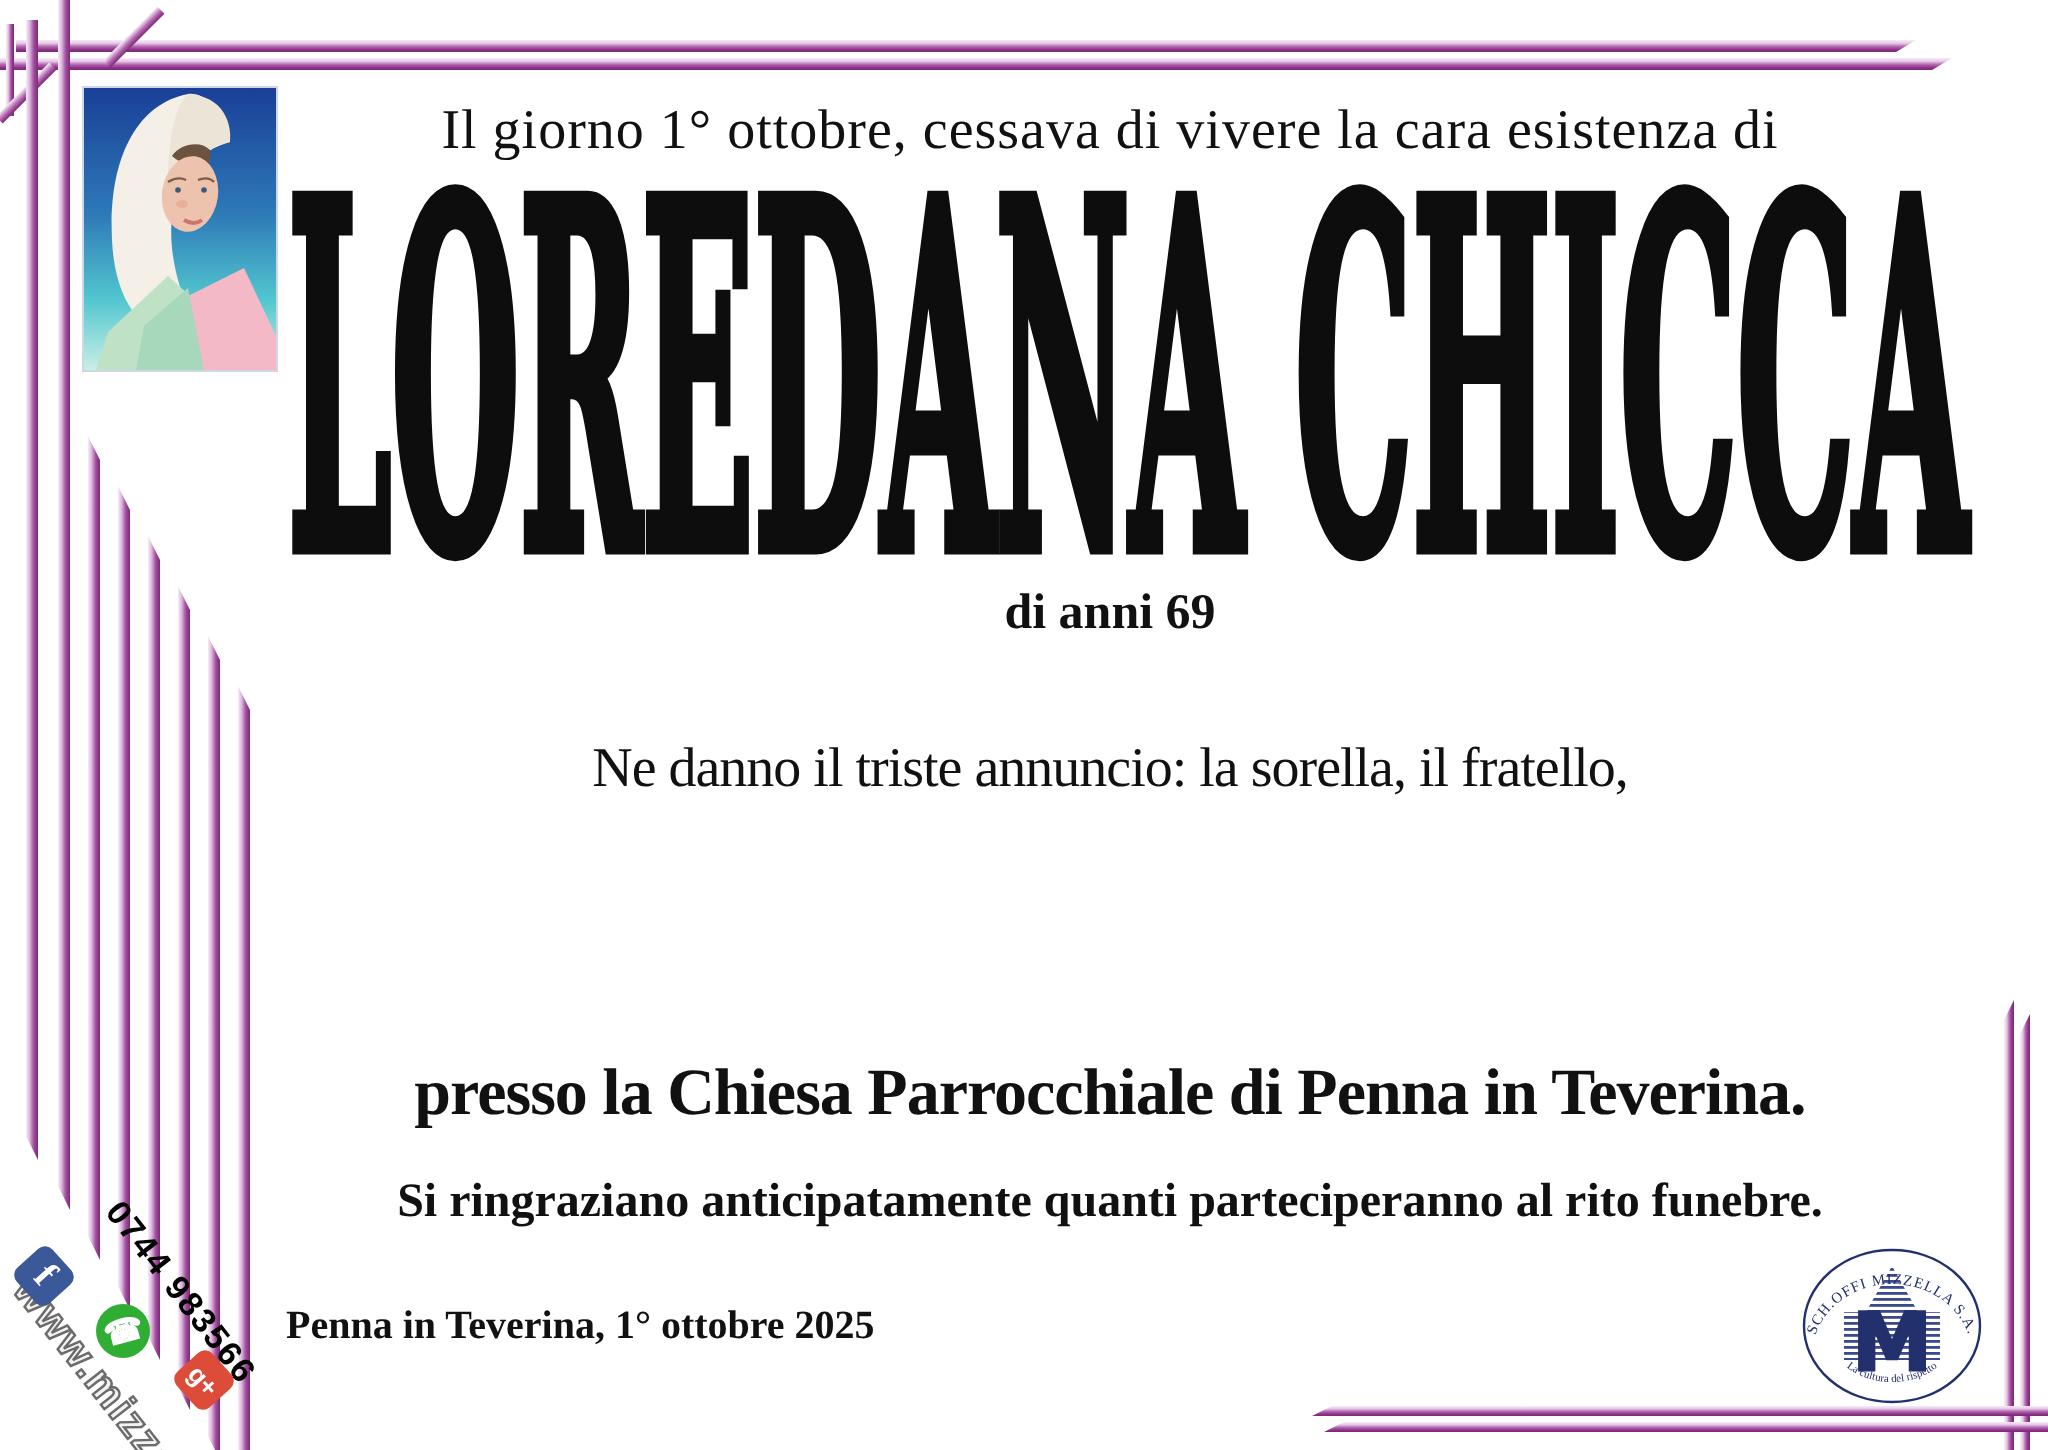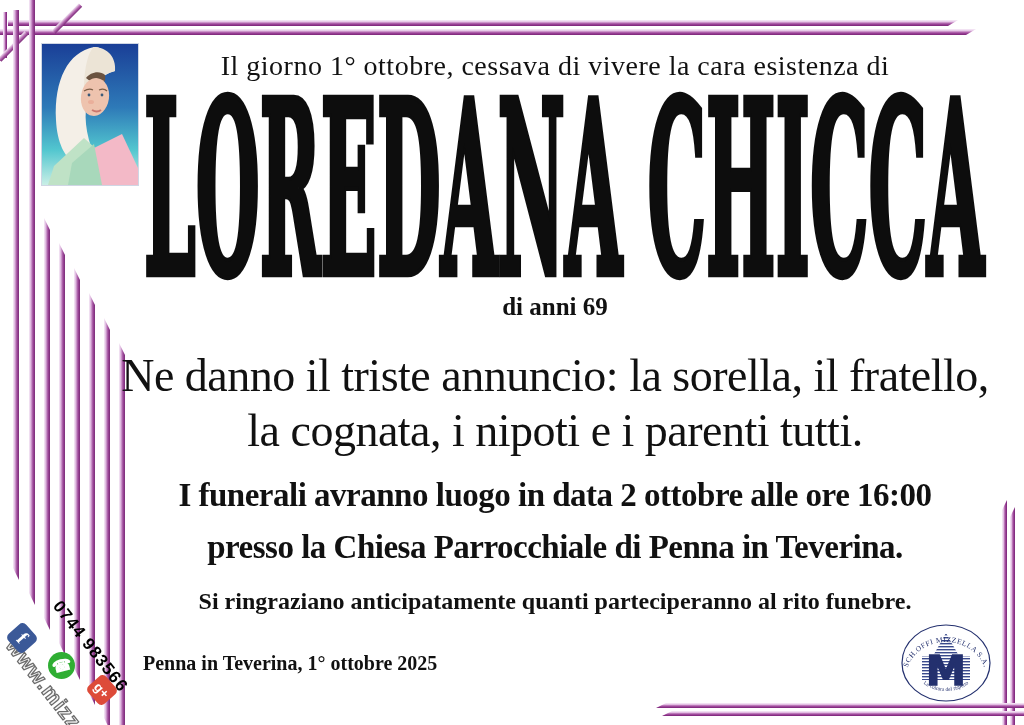--- a/index.html
+++ b/index.html
@@ -16,21 +16,21 @@
           background:linear-gradient(90deg,#f7eef8 0%,#ddb5de 30%,#a04d9d 65%,#7b2978 100%);
           clip-path:polygon(0 0,100% 12px,100% 100%,0 calc(100% - 12px));}
   .stripe.flat-top{clip-path:polygon(0 0,100% 0,100% 100%,0 calc(100% - 12px));}
   .diag-stub{position:absolute;height:5px;width:38px;transform:rotate(-45deg);transform-origin:center;
           background:linear-gradient(180deg,#f7eef8 0%,#b266ae 55%,#7b2978 100%);}
 
   
   .center-text{position:absolute;left:118px;right:32px;text-align:center;}
   .intro{top:50px;font-size:28px;letter-spacing:.5px;}
   .age{top:293px;font-size:25px;font-weight:bold;}
-  .ann{font-size:46px;letter-spacing:-0.5px;}
+  .ann{font-size:28px;letter-spacing:-0.5px;margin-top:20px;}
   .ann1{top:349px;} .ann2{top:404px;}
   .fun{font-weight:bold;font-size:33px;letter-spacing:-0.5px;}
   .fun1{top:477px;} .fun2{top:529px;}
   .thanks{top:588px;font-weight:bold;font-size:24px;}
   .place-date{position:absolute;left:143px;top:652px;font-weight:bold;font-size:20px;text-align:center;}
 
   .name-svg{position:absolute;left:138px;top:84px;}
 
   
   .holy-pic{position:absolute;left:42px;top:44px;width:96px;height:141px;box-shadow:0 0 0 1px #cfd6e4;}
@@ -105,22 +105,20 @@
   </div>
 
   <div class="center-text intro">Il giorno 1° ottobre, cessava di vivere la cara esistenza di</div>
 
   <svg class="name-svg" width="852" height="200" viewBox="0 0 852 200">
     <text x="426" y="135" transform="scale(1,1.4)" text-anchor="middle" textLength="840" lengthAdjust="spacingAndGlyphs" font-family="'DejaVu Serif','Liberation Serif',serif" font-weight="bold" font-size="170" fill="#0d0d0d" stroke="#0d0d0d" stroke-width="6" paint-order="stroke">LOREDANA CHICCA</text>
   </svg>
 
   <div class="center-text age">di anni 69</div>
   <div class="center-text ann ann1">Ne danno il triste annuncio: la sorella, il fratello,</div>
-  <div class="center-text ann ann2">la cognata, i nipoti e i parenti tutti.</div>
-  <div class="center-text fun fun1">I funerali avranno luogo in data 2 ottobre alle ore 16:00</div>
   <div class="center-text thanks">Si ringraziano anticipatamente quanti parteciperanno al rito funebre.</div>
   <div class="center-text fun fun2">presso la Chiesa Parrocchiale di Penna in Teverina.</div>
   <div class="place-date">Penna in Teverina, 1° ottobre 2025</div>
 
   <div class="phone-rot">0744 983566</div>
   <div class="site-rot">www.mizzella.it</div>
 
   <div class="soc soc-fb">
     <span>f</span>
   </div>

